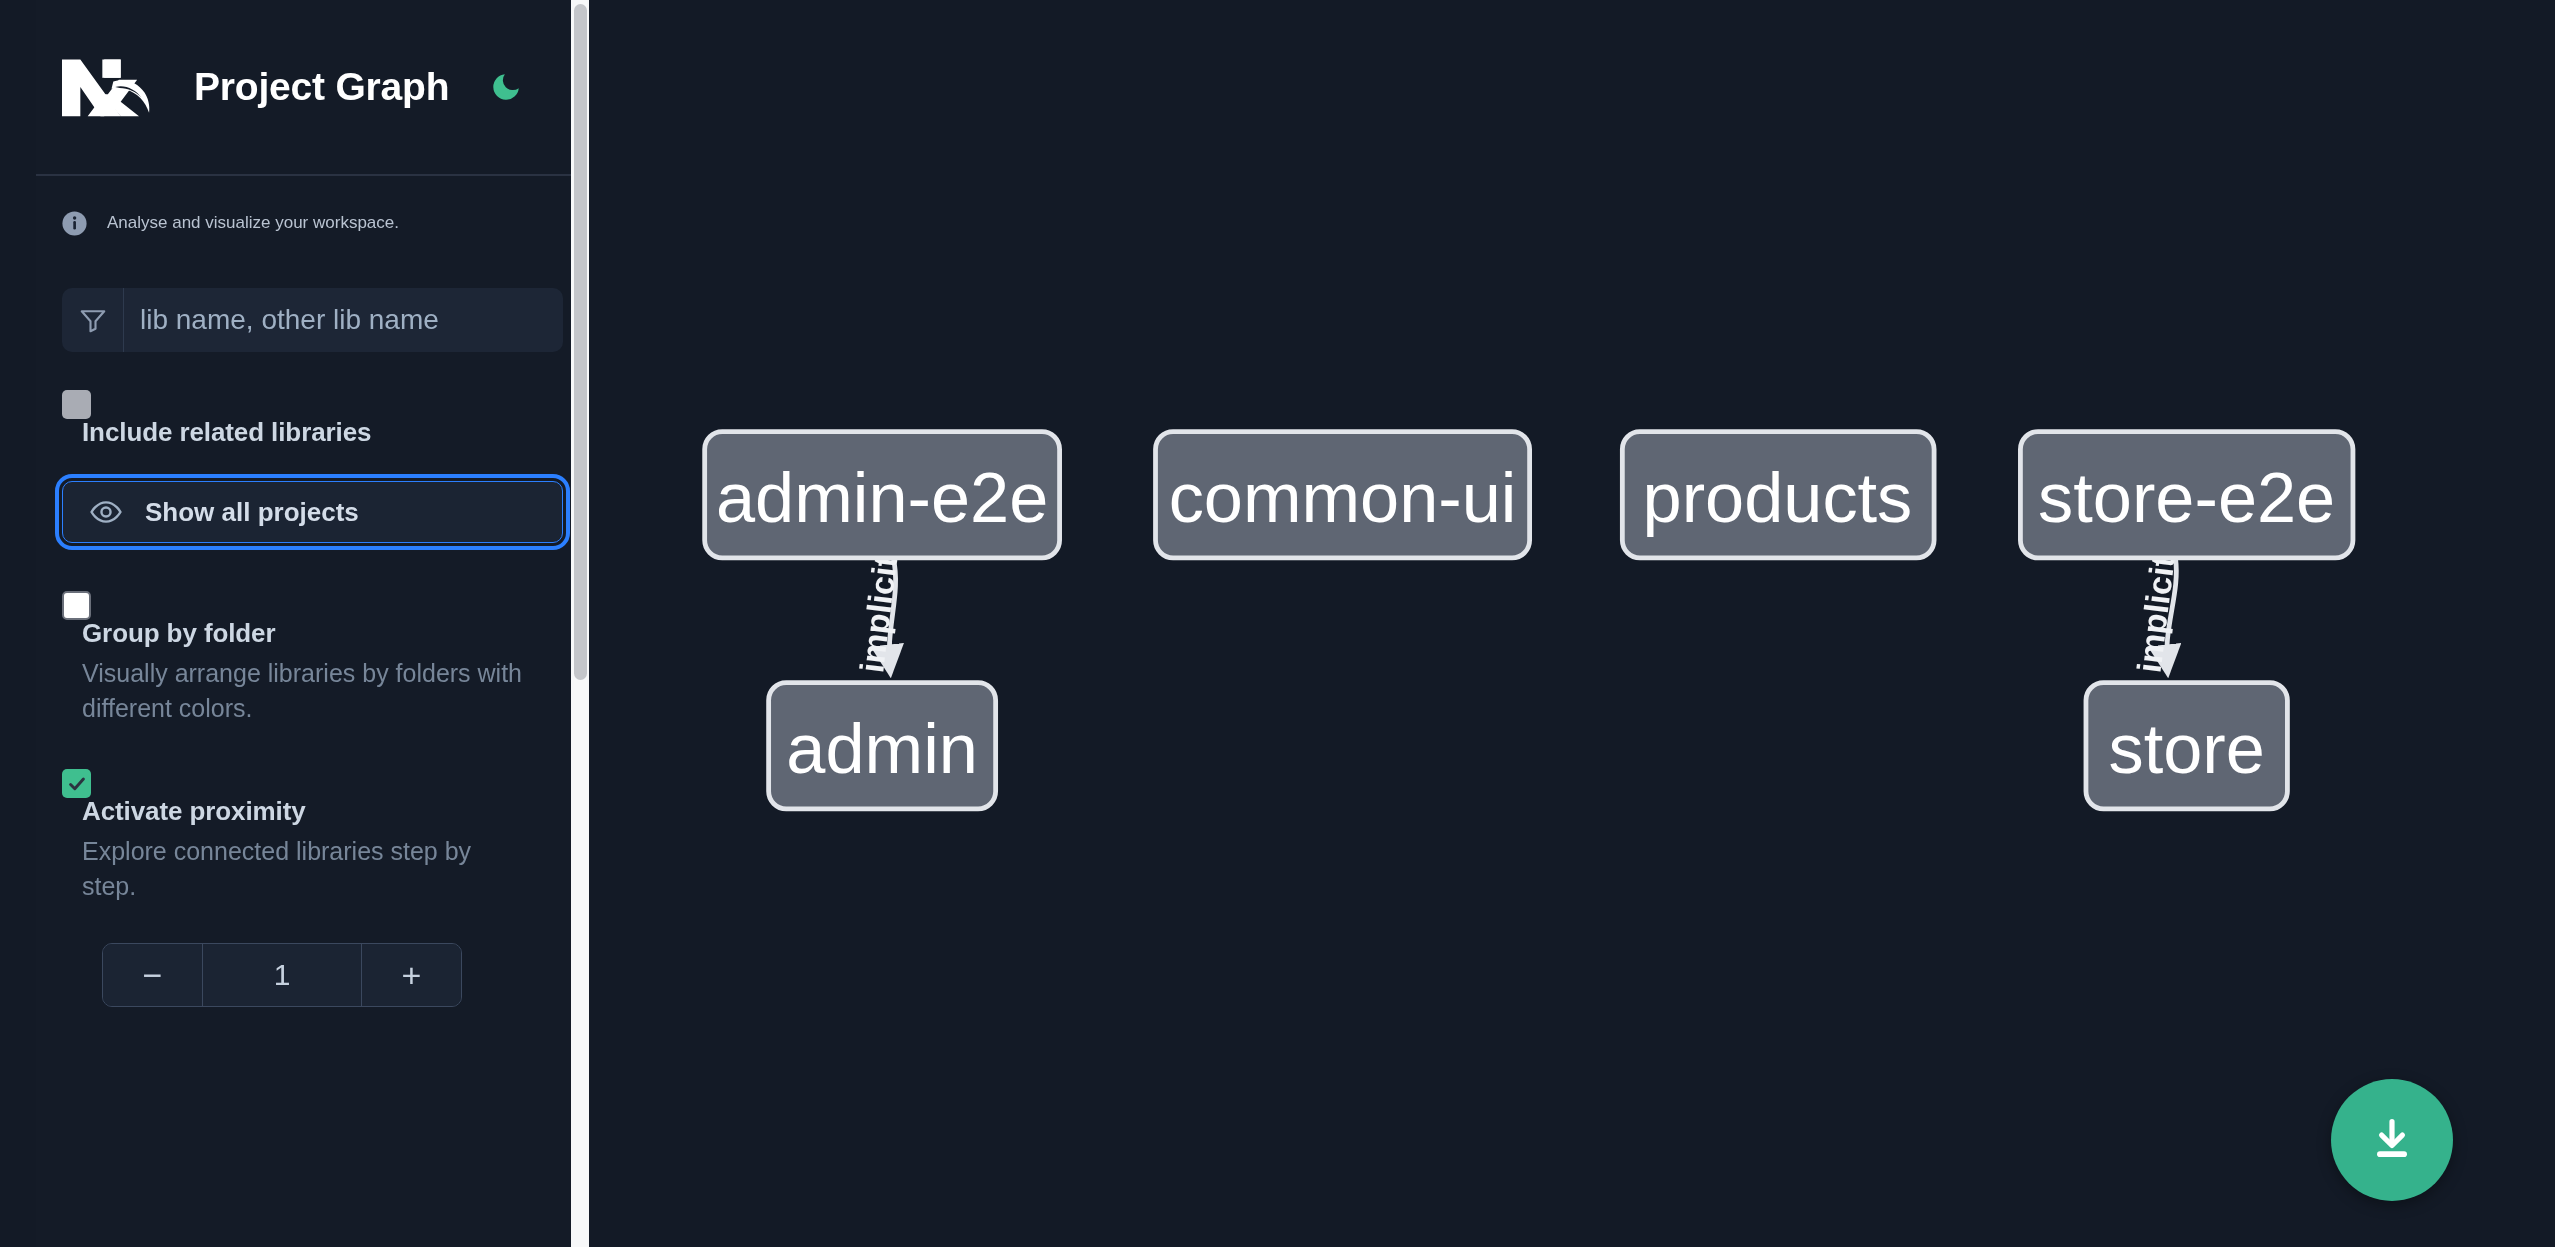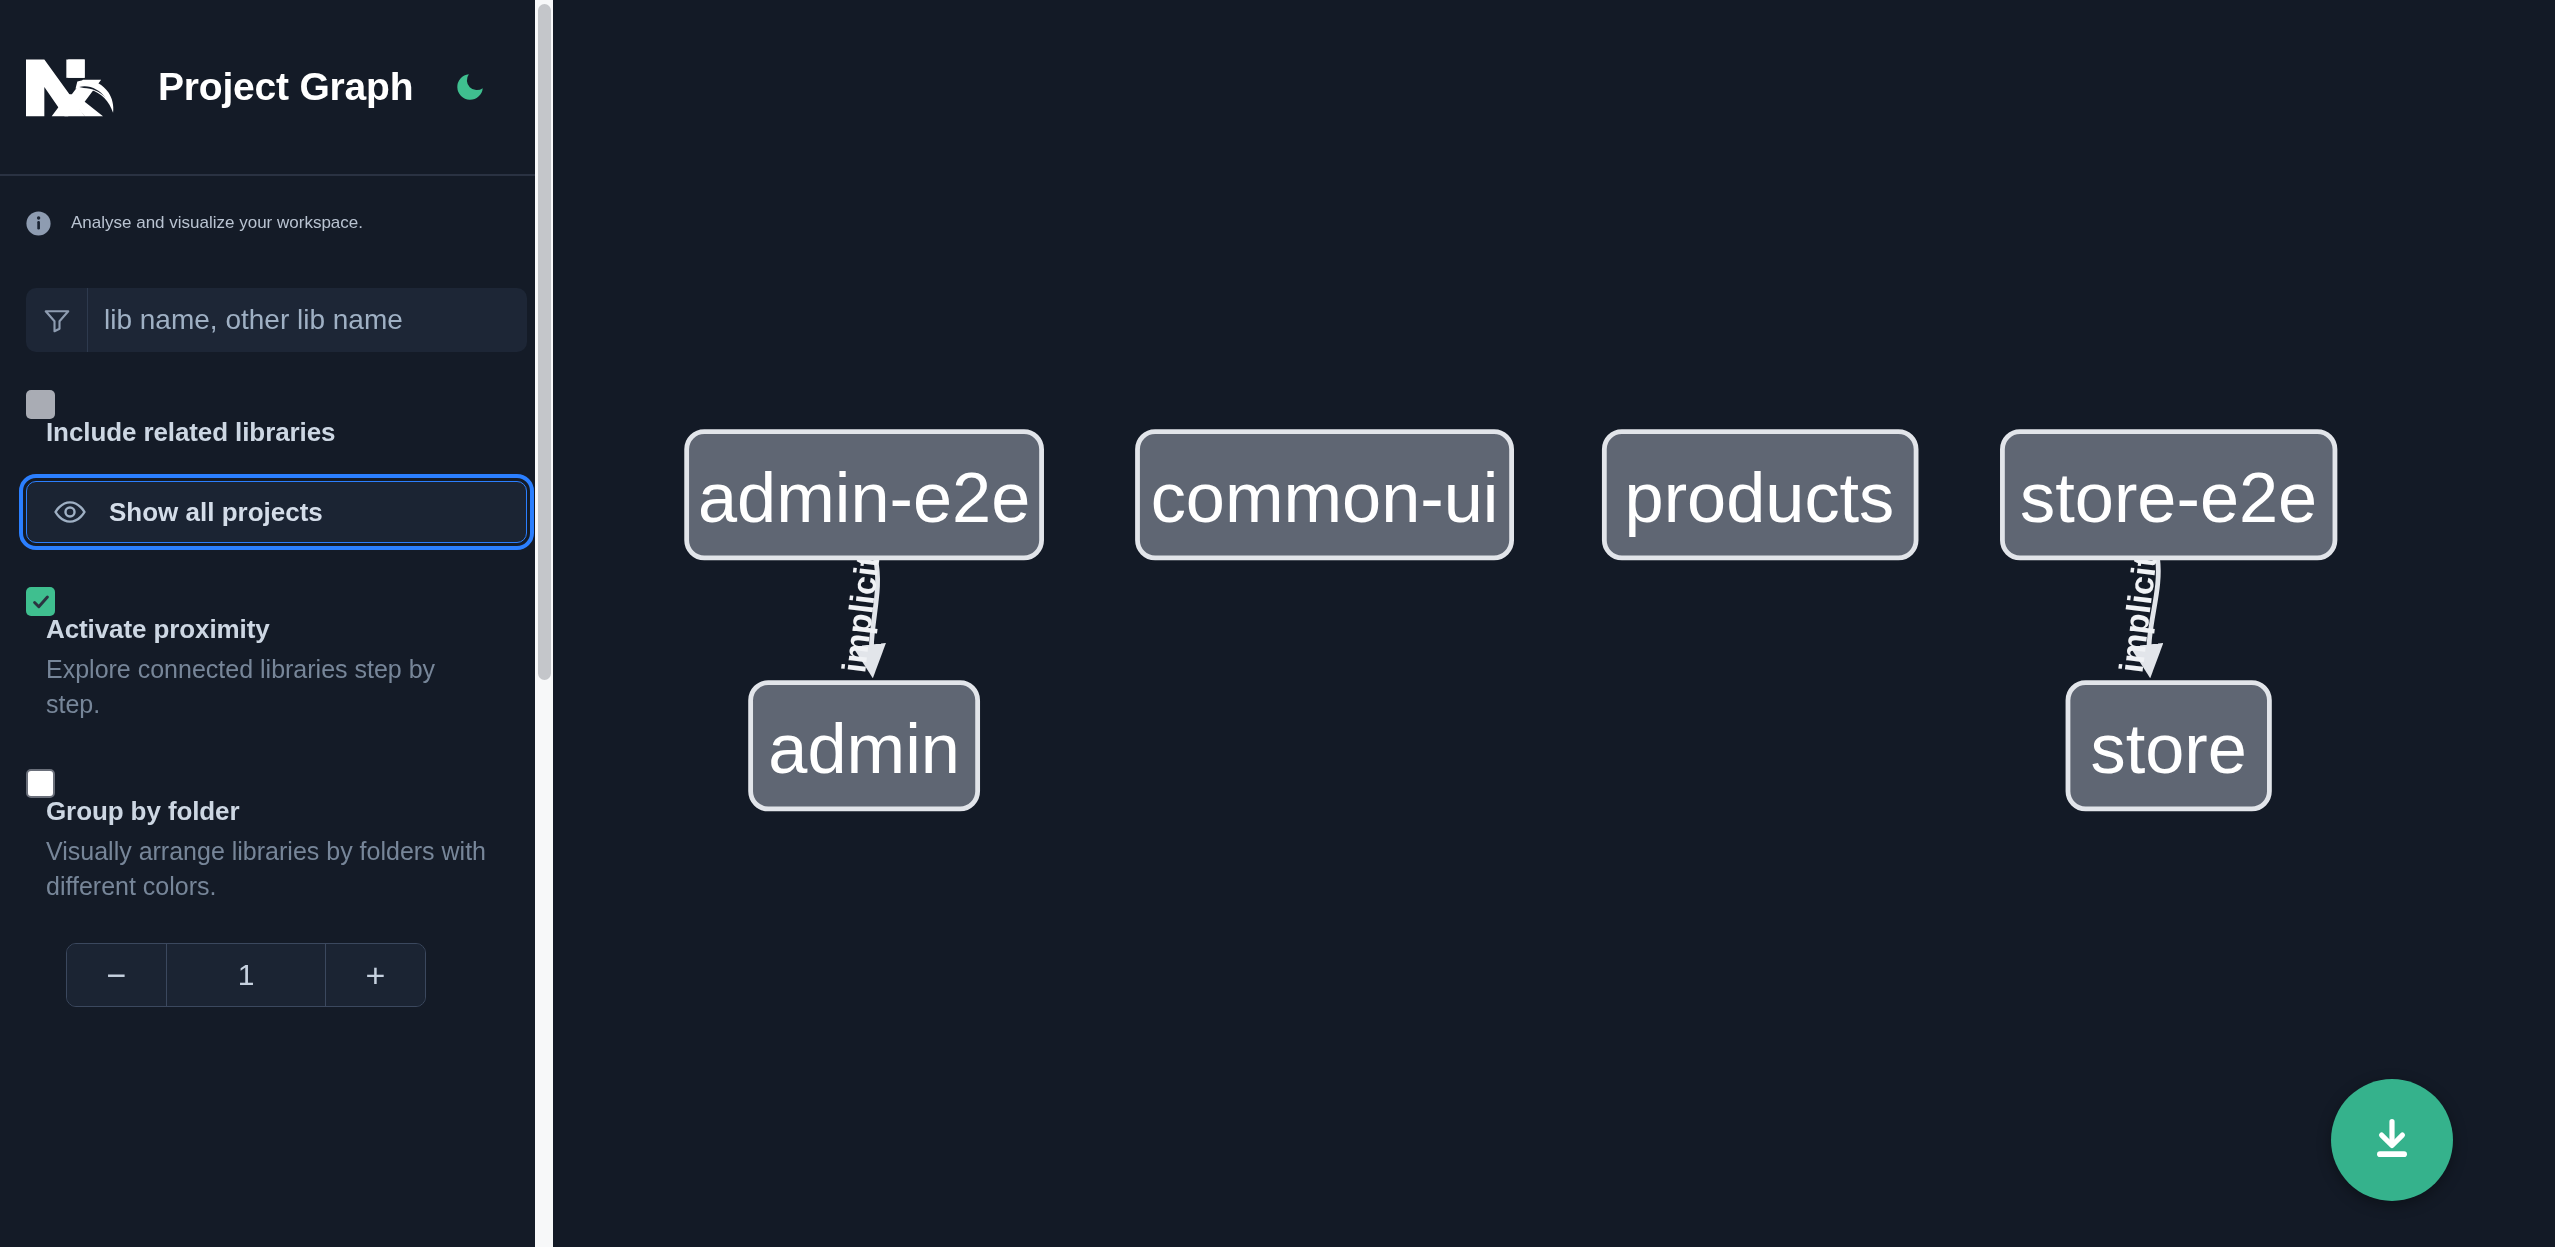--- a/index.html
+++ b/index.html
@@ -2,21 +2,21 @@
 <html><head>
 <meta charset="utf-8">
 <style>
   * { box-sizing: border-box; margin: 0; padding: 0; }
   html, body {
     width: 2555px; height: 1247px;
     background: #131a26;
     font-family: "Liberation Sans", sans-serif;
     overflow: hidden;
   }
-  #app { position: relative; width: 2499px; height: 1247px; display: flex; }
+  #app { position: relative; width: 2499px; height: 1247px; display: flex; padding-left: 36px; }
 
   
   .sidebar {
     position: relative;
     width: 553px; height: 1247px;
     background: #141b27;
     flex: 0 0 553px;
   }
   .sidebar-header {
     height: 176px;
@@ -223,37 +223,37 @@
         <span class="bicon">
           <svg viewBox="0 0 24 24" width="34" height="34" aria-hidden="true">
             <path d="M1.8 12S5.5 5.2 12 5.2 22.2 12 22.2 12 18.5 18.8 12 18.8 1.8 12 1.8 12z" fill="none" stroke="#9fb0c4" stroke-width="1.7"></path>
             <circle cx="12" cy="12" r="3.2" fill="none" stroke="#9fb0c4" stroke-width="1.7"></circle>
           </svg>
         </span>
         <span>Show all projects</span>
       </button>
 
 
+      <div class="option" style="margin-top:42px;">
+        <span class="cbox unchecked"></span>
+        <span class="opt-text">
+          <span class="opt-title">Group by folder</span>
+          <div class="opt-desc">Visually arrange libraries by folders with different colors.</div>
+        </span>
+      </div>
+
       <div class="option" style="margin-top:38px;">
         <span class="cbox checked">
           <svg viewBox="0 0 24 24" width="22" height="22" aria-hidden="true">
             <path d="M5 12.5l4.6 4.6L19 6.6" fill="none" stroke="#2b3340" stroke-width="3.2" stroke-linecap="round" stroke-linejoin="round"></path>
           </svg>
         </span>
         <span class="opt-text">
           <span class="opt-title">Activate proximity</span>
           <div class="opt-desc">Explore connected libraries step by step.</div>
-        </span>
-      </div>
-
-      <div class="option" style="margin-top:42px;">
-        <span class="cbox unchecked"></span>
-        <span class="opt-text">
-          <span class="opt-title">Group by folder</span>
-          <div class="opt-desc">Visually arrange libraries by folders with different colors.</div>
         </span>
       </div>
 
       <div class="stepper">
         <button class="step-btn minus">−</button>
         <span class="step-value">1</span>
         <button class="step-btn plus">+</button>
       </div>
 
     </div>

